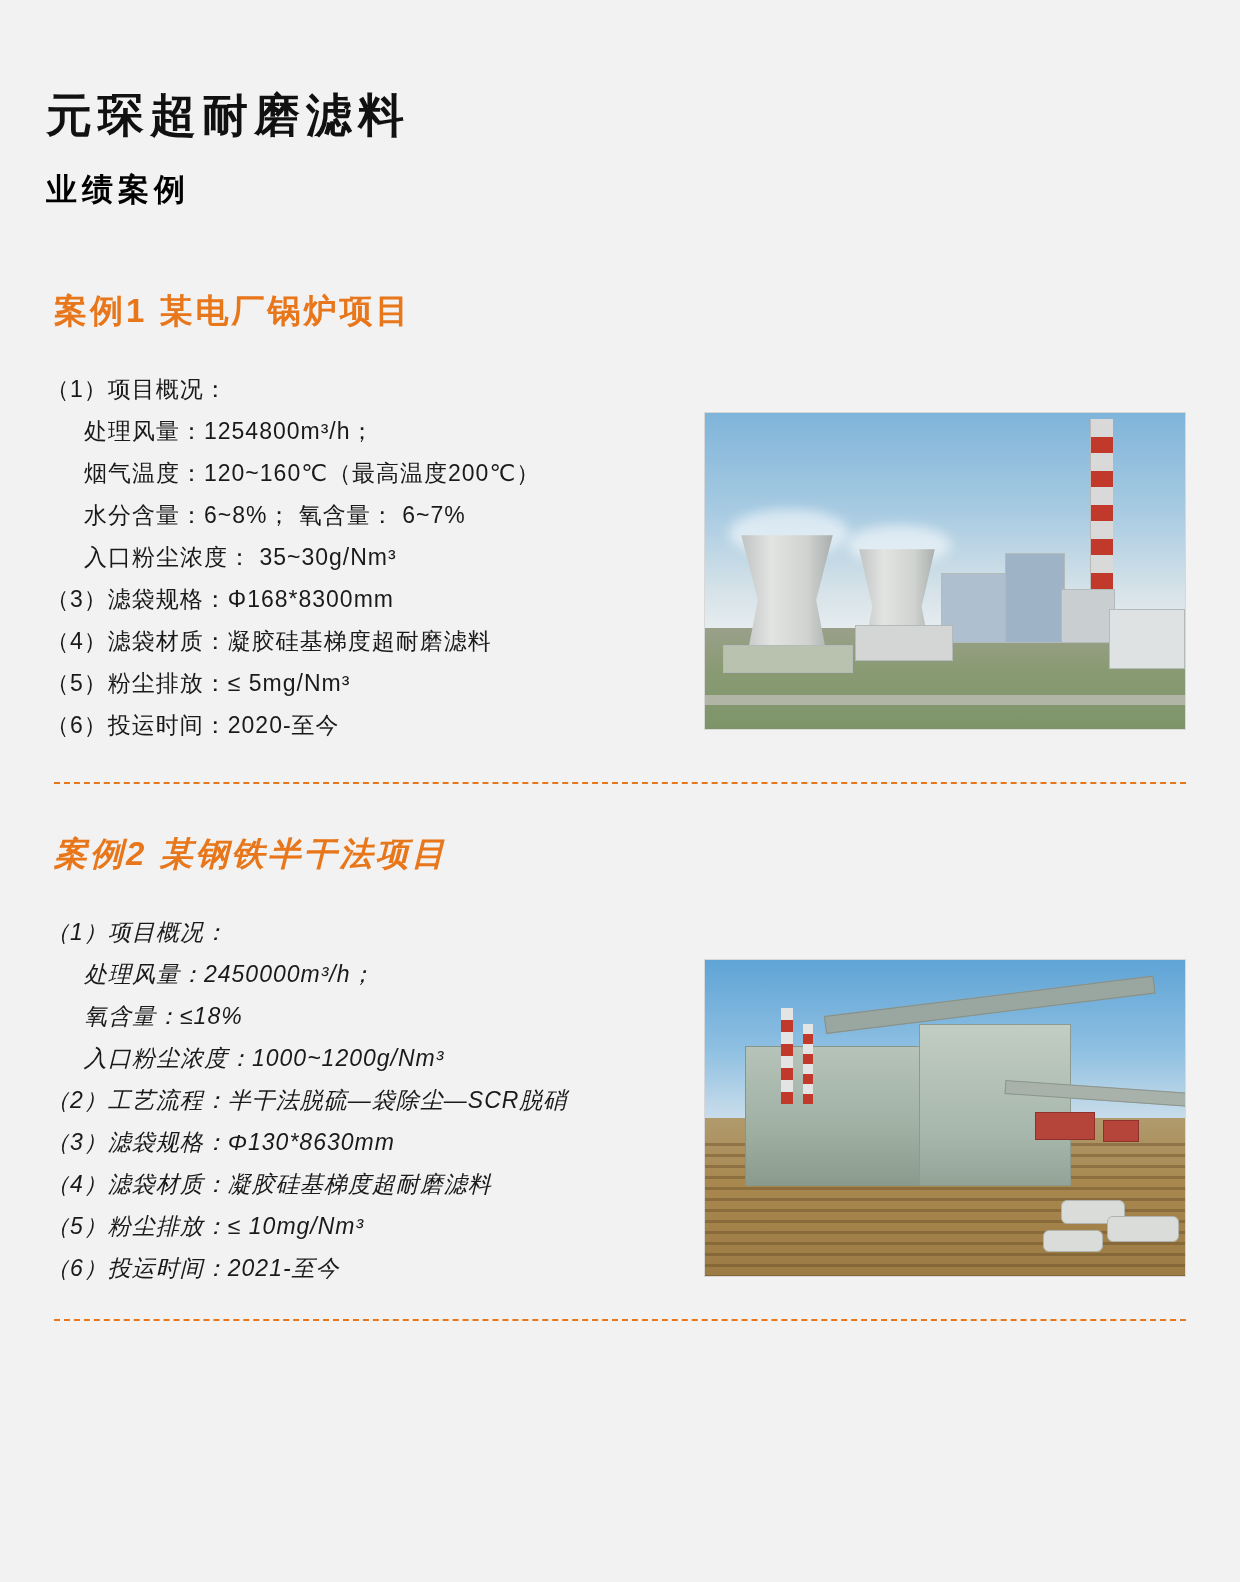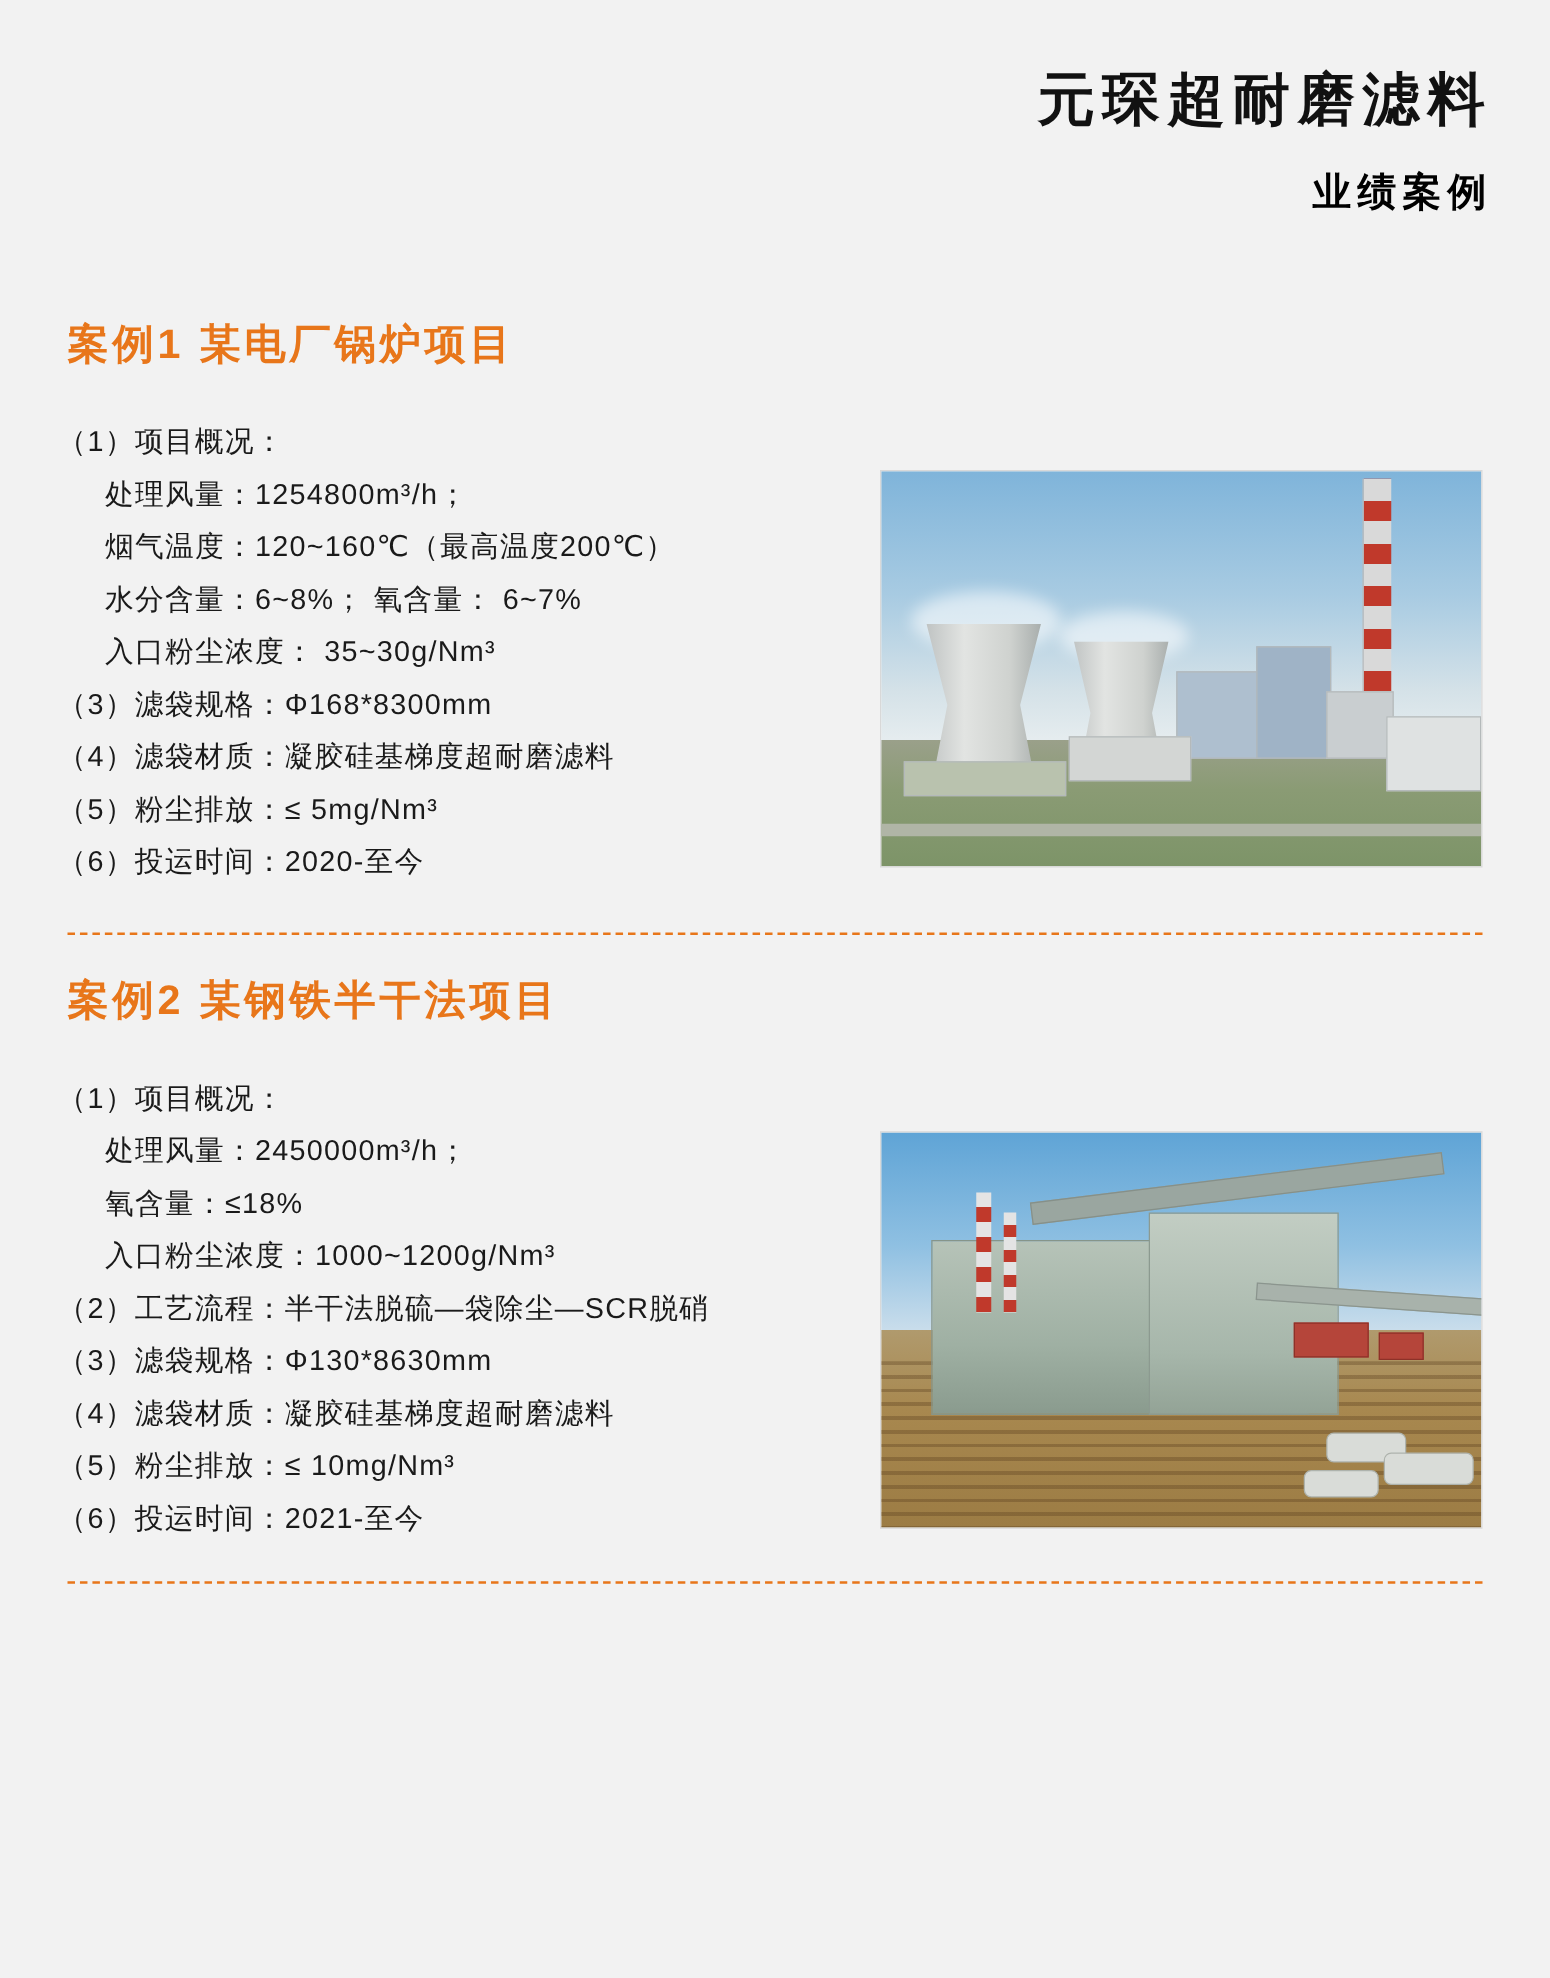--- a/index.html
+++ b/index.html
@@ -17,22 +17,22 @@
   .page {
     position: relative;
     width: 1240px;
     min-height: 1582px;
     box-sizing: border-box;
     padding: 0 46px;
   }
 
   
   .doc-header {
-    padding-top: 52px;
-    text-align: right;
+    padding-top: 88px;
+    text-align: left;
   }
   .doc-title {
     font-size: 46px;
     font-weight: bold;
     letter-spacing: 6px;
     color: #111;
     line-height: 1.2;
     margin: 0;
   }
   .doc-subtitle {
@@ -41,21 +41,22 @@
     font-weight: bold;
     letter-spacing: 5px;
     color: #000000;
   }
 
   
   .case-section {
     margin-top: 78px;
   }
   .case-section.second {
-    margin-top: 30px;
+    margin-top: 48px;
+    font-style: italic;
   }
   .case-heading {
     font-size: 33px;
     font-weight: bold;
     color: #e8761a;
     letter-spacing: 3px;
     margin: 0 0 0 8px;
   }
   .case-body {
     position: relative;

